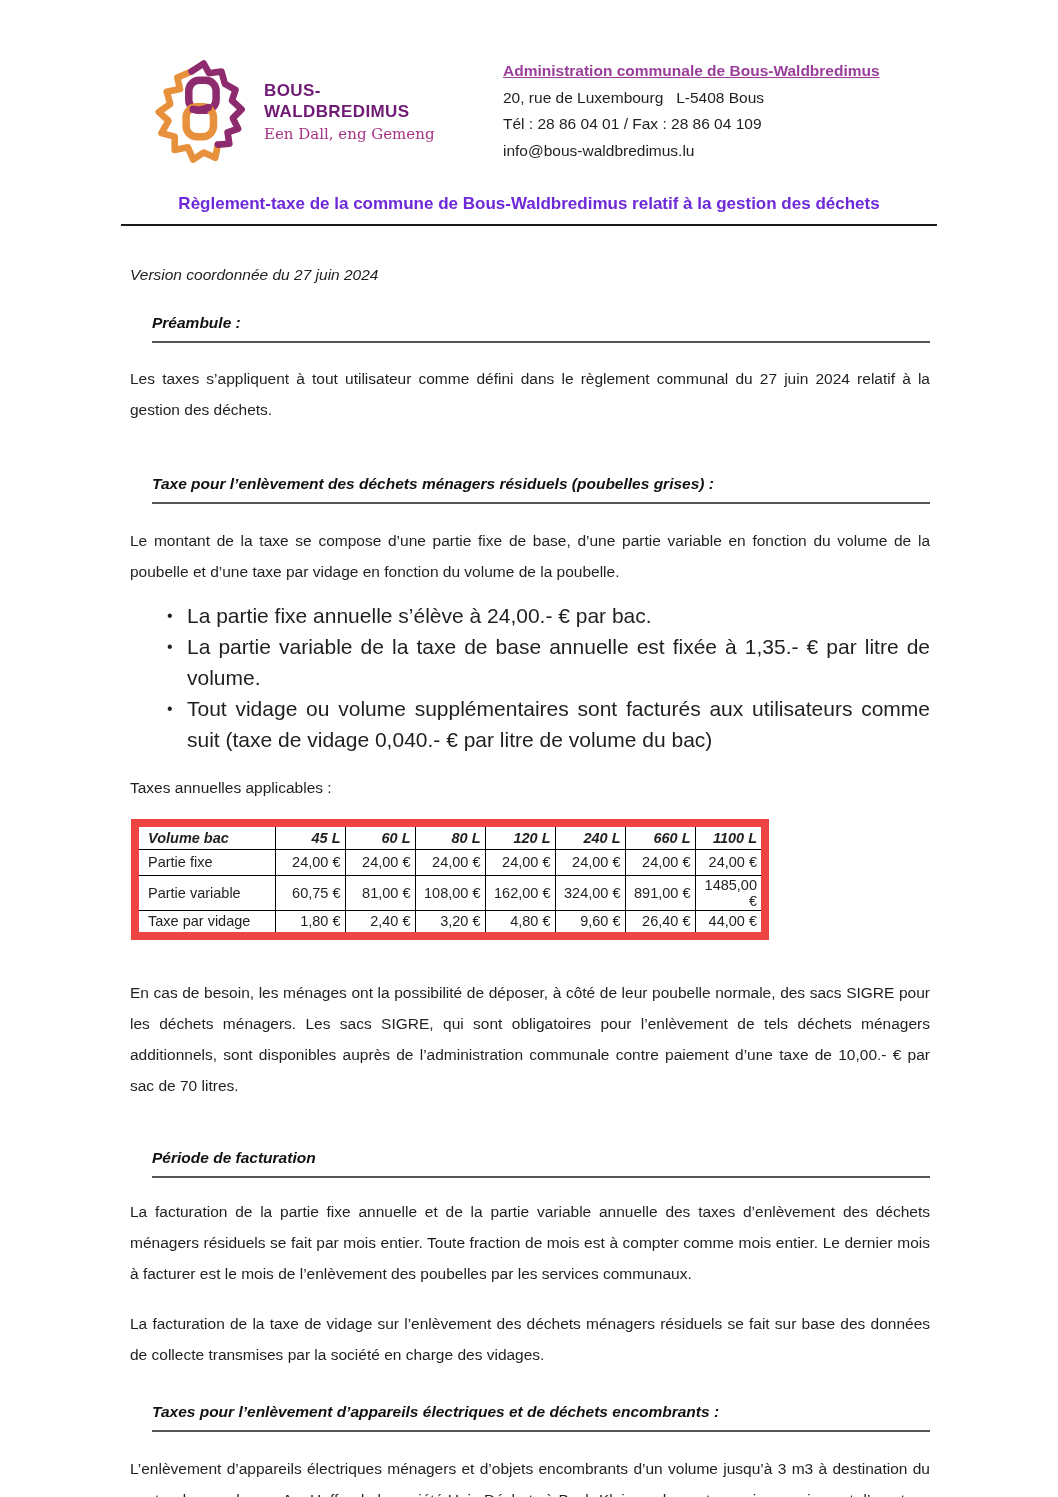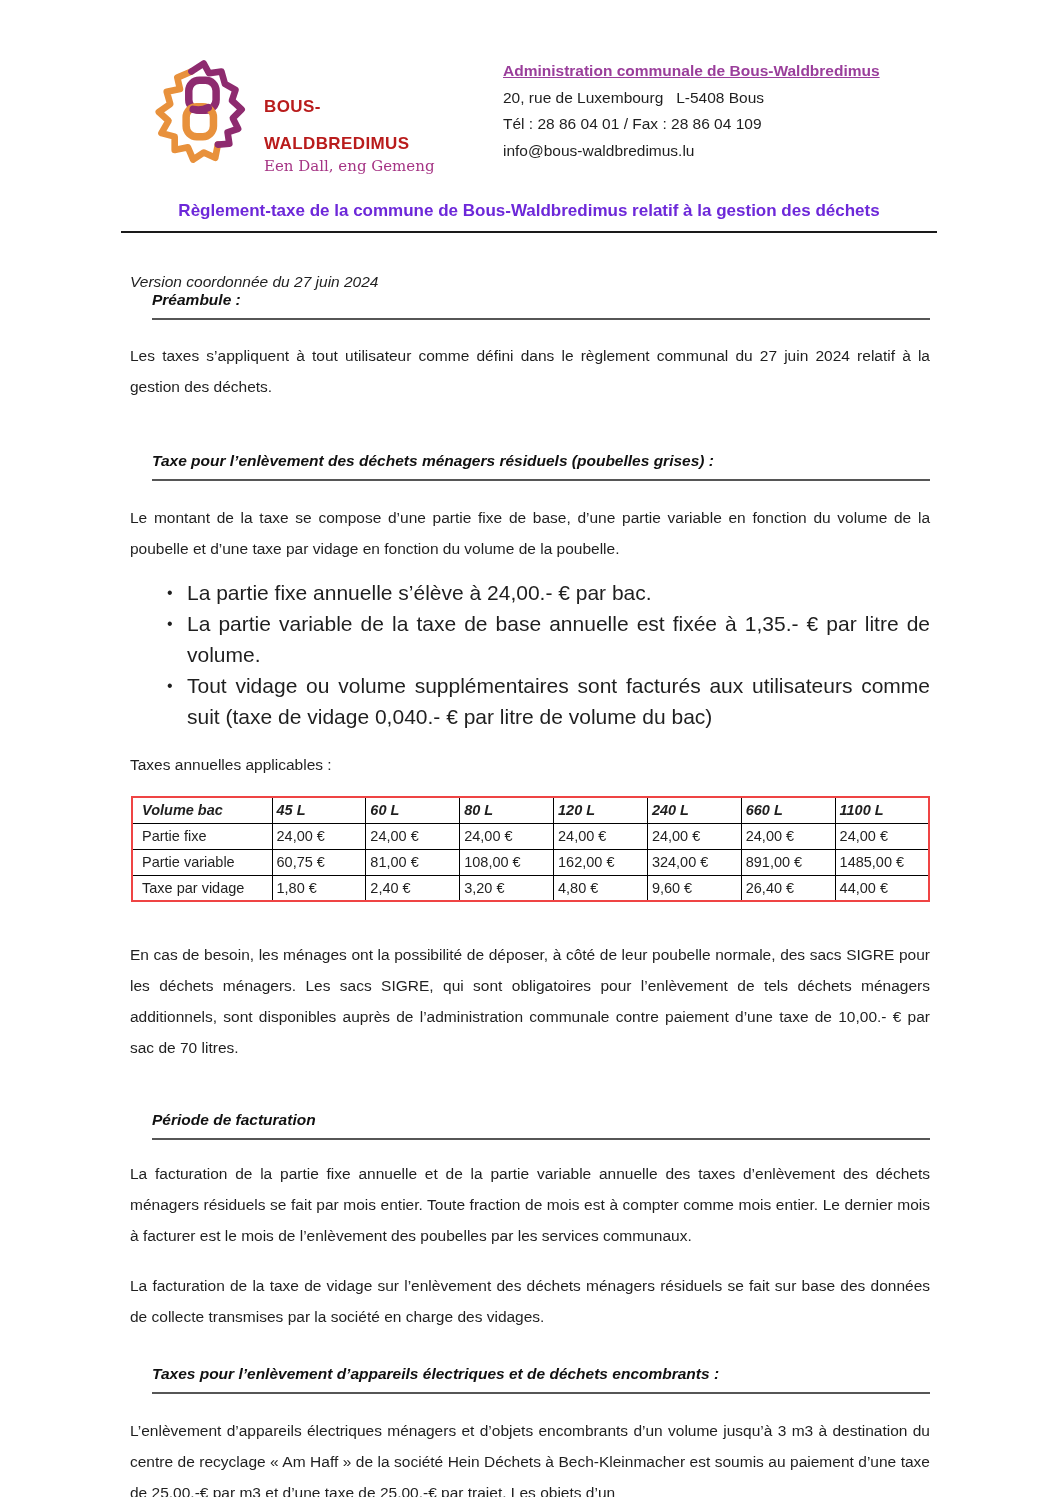--- a/index.html
+++ b/index.html
@@ -11,21 +11,21 @@
     font-family:"Liberation Sans", sans-serif;
     color:#1f1f1f;
     overflow:hidden;
   }
 
   
   .header { display:flex; align-items:flex-start; margin:56px 0 0 150px; }
   .logo-block { display:flex; align-items:flex-start; width:353px; }
   .logo-mark { flex:0 0 auto; }
   .logo-textcol { margin:24px 0 0 10px; }
-  .logo-name { font-size:17px; font-weight:bold; letter-spacing:0.4px; color:#b91c1c; line-height:21px;margin-top:16px; }
+  .logo-name { font-size:17px; font-weight:bold; letter-spacing:0.4px; color:#701a75; line-height:21px; }
   .logo-tagline { font-family:"DejaVu Serif", serif; font-size:15px; color:#a53384; margin-top:3px; }
   .contact { font-size:15.5px; line-height:26.5px; padding-top:2px; }
   .contact-org { color:#9a3e9b; font-weight:bold;text-decoration:underline; }
   .contact-line { white-space:pre-wrap; color:#1f1f1f; }
 
   
   .doc-title {
     margin:26px 121px 0 121px;
     text-align:center;
     font-size:17px; font-weight:bold; color:#6d28d9;
@@ -41,21 +41,21 @@
     padding-bottom:9px;
     border-bottom:2.5px solid #565656;
   }
   .para {
     margin:20px 128px 0 130px;
     font-size:15.5px; line-height:31px;
     text-align:justify;
   }
   .plain { text-align:left; }
 
-  .mt-preamb { }
+  .mt-preamb { margin-top:30px; }
   .mt-sec1   { margin-top:50px; }
   .mt-para2  { margin-top:21px; }
   .mt-caption{ margin-top:17px; }
   .mt-para3  { margin-top:37px; }
   .mt-periode{ margin-top:48px; }
   .mt-para4  { margin-top:18px; }
   .mt-para5  { margin-top:19px; }
   .mt-sec2   { margin-top:33px; }
   .mt-para6  { margin-top:21px; }
 
@@ -63,28 +63,28 @@
   .bullets { margin:13px 128px 0 166px; list-style:none; }
   .bullets li {
     position:relative; padding-left:21px;
     font-size:21px; line-height:31px; text-align:justify;
   }
   .bullets li::before { content:"\2022"; position:absolute; left:1px; top:0; font-size:16px; }
 
   
   .tax-table {
     border-collapse:collapse; table-layout:fixed;
-    margin:16px 0 0 131px; width:799px;
-    border:2px solid #ef4444;
+    margin:16px 0 0 131px; width:638px;
+    border:8px solid #ef4444;
   }
   .tax-table col.c-label { width:140px; }
   .tax-table th, .tax-table td {
     border:1.8px solid #000;
     font-size:14.5px; height:26px;
-    text-align:left; vertical-align:middle;
+    text-align:right; vertical-align:middle;
     padding:1px 4px;
   }
   .tax-table .rowlabel { text-align:left; padding-left:9px; }
   .tax-table thead th { font-weight:bold; font-style:italic; }
 </style>
 </head>
 <body>
 
 <div class="page">
 

